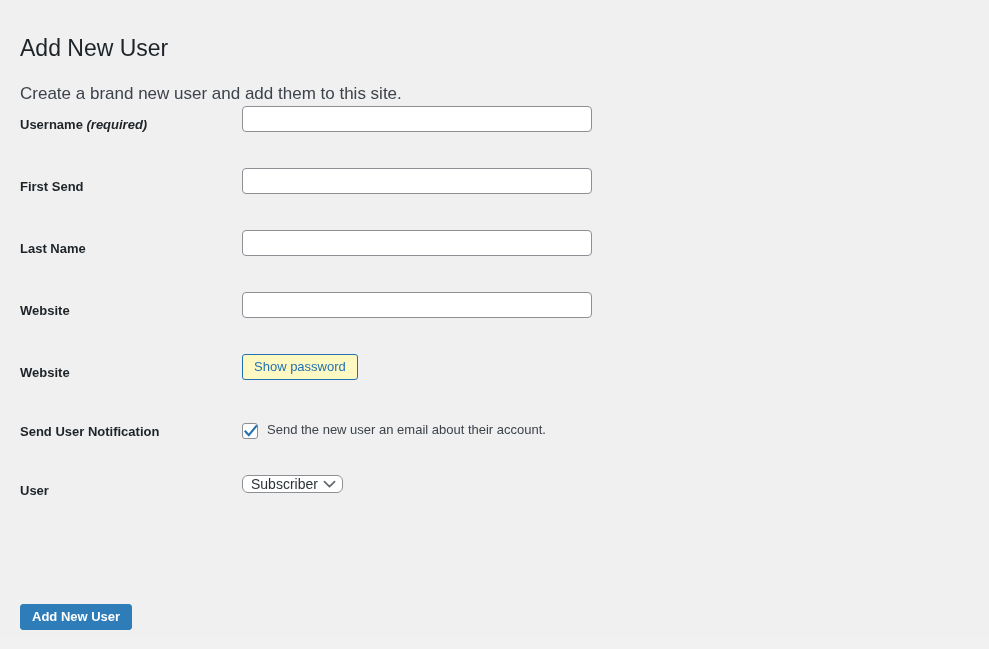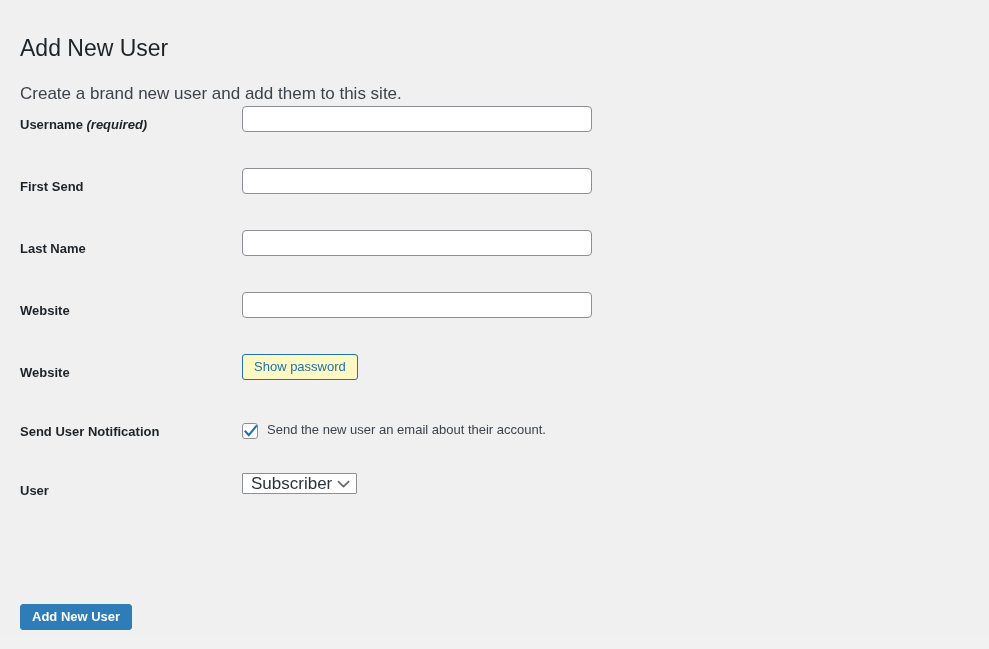--- a/index.html
+++ b/index.html
@@ -149,25 +149,25 @@
   .select-wrap {
     position: relative;
     display: inline-block;
   }
   .select-box {
     width: 120px;
     height: 26px;
     box-sizing: border-box;
     padding: 0 24px 0 8px;
     border: 1px solid #8c8f94;
-    border-radius: 1px;
+    border-radius: 6px;
     background: #ffffff;
     color: #2c3338;
     font-family: "Liberation Sans", sans-serif;
-    font-size: 17px;
+    font-size: 14px;
     line-height: 24px;
     cursor: pointer;
     white-space: nowrap;
     overflow: hidden;
   }
   .select-chevron {
     position: absolute;
     right: 7px;
     top: 8px;
     pointer-events: none;

